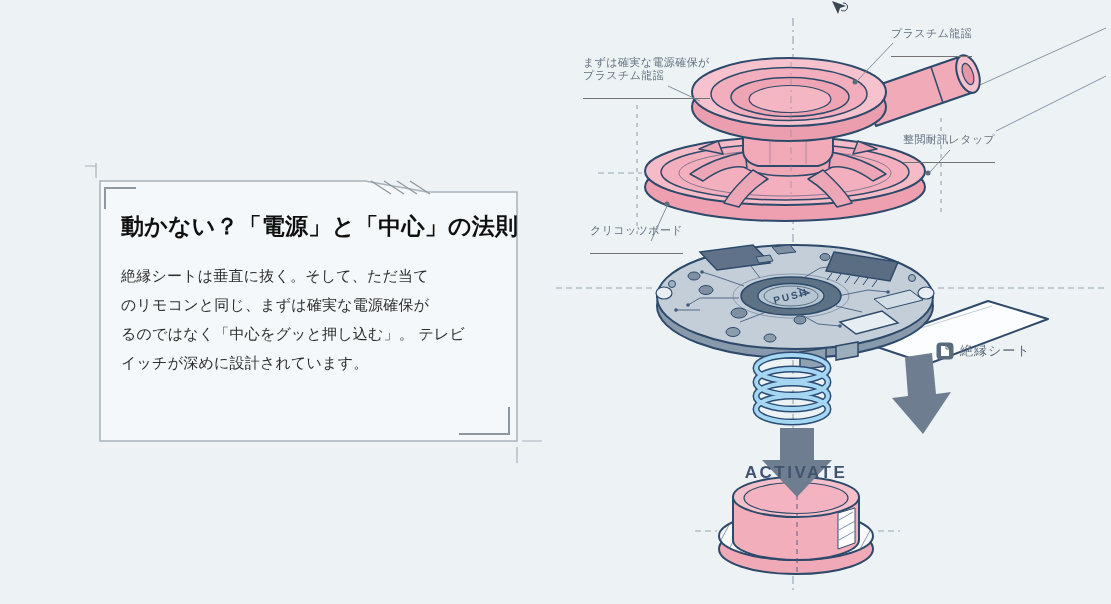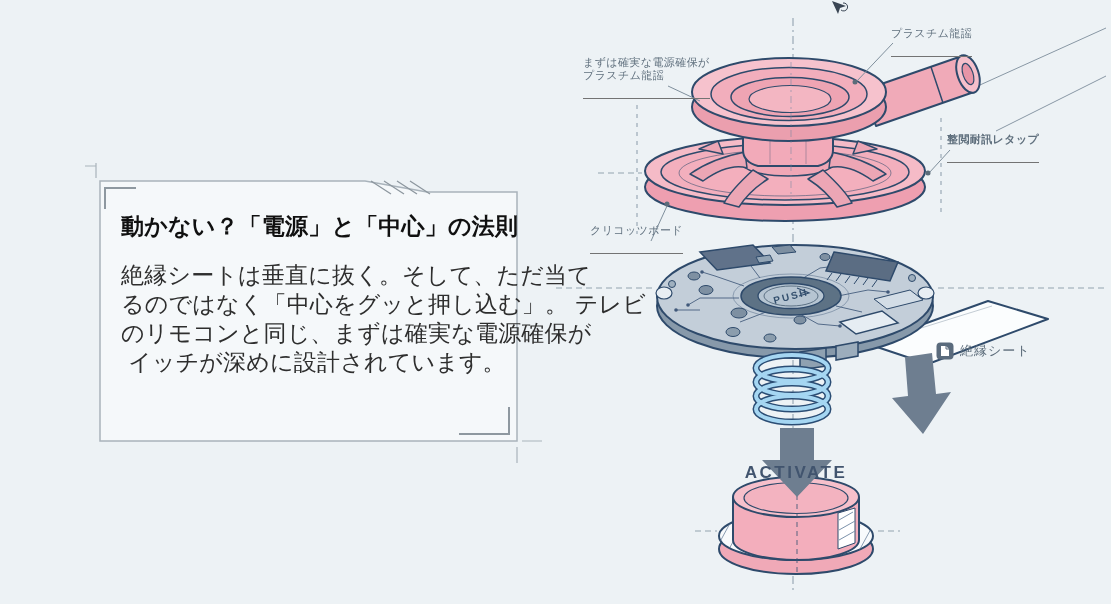--- a/index.html
+++ b/index.html
@@ -1,20 +1,20 @@
 <!DOCTYPE html>
 <html><head>
 <meta charset="utf-8">
 <style>
   html,body{margin:0;padding:0;}
   body{font-family:"Liberation Sans","DejaVu Sans",sans-serif;}
   #canvas{position:relative;width:1111px;height:604px;background:#edf2f5;overflow:hidden;}
   #art{position:absolute;left:0;top:0;}
   .panel-title{position:absolute;left:121px;top:211px;width:386px;font-size:23px;font-weight:700;color:#101010;letter-spacing:0.2px;white-space:nowrap;}
-  .panel-body{position:absolute;left:121px;top:261px;width:392px;font-size:23px;color:#2e2e2e;line-height:29px;letter-spacing:0.2px;text-align:center;}
+  .panel-body{position:absolute;left:121px;top:261px;width:392px;font-size:15px;color:#2e2e2e;line-height:29px;letter-spacing:0.2px;}
   .panel-body div{white-space:nowrap;}
   .dlabel{position:absolute;font-size:11px;color:#60707e;letter-spacing:0.4px;white-space:nowrap;line-height:13px;}
   .underlined{border-bottom:1px solid #737373;padding-bottom:16px;}
   .push-label{position:absolute;left:791px;top:296px;transform:translate(-50%,-50%) rotate(-15deg);font-size:10px;font-weight:700;letter-spacing:2px;color:#34506e;}
   .activate-label{position:absolute;left:796px;top:473px;transform:translate(-50%,-50%);font-size:17px;font-weight:700;letter-spacing:2.5px;color:#41546e;}
   .sheet-tag{position:absolute;left:936px;top:342px;display:flex;align-items:center;gap:6px;font-family:Liberation Serif, serif;}
   .sheet-tag .txt{font-size:13px;color:#5c6c7a;letter-spacing:1px;}
 </style>
 </head>
 <body>
@@ -199,33 +199,33 @@
 
   <g>
     <path d="M832,1 L838,14 L840,8 L846,6 Z" fill="#3a4654"></path>
     <path d="M843,3 a4,4 0 1 1 -2,7" fill="none" stroke="#3a4654" stroke-width="1"></path>
   </g>
 </svg>
 
 <div class="panel-title">動かない？「電源」と「中心」の法則</div>
 <div class="panel-body">
   <div>絶縁シートは垂直に抜く。そして、ただ当て</div>
+  <div>のリモコンと同じ、まずは確実な電源確保が</div>
   <div>るのではなく「中心をグッと押し込む」。 テレビ</div>
-  <div>のリモコンと同じ、まずは確実な電源確保が</div>
   <div>イッチが深めに設計されています。</div>
 </div>
 
 <div class="dlabel underlined" style="left:891px;top:27px;">プラスチム龍謡</div>
 
 <div class="dlabel underlined" style="left:583px;top:56px;">
   <div>まずは確実な電源確保が</div>
   <div>プラスチム龍謡</div>
 </div>
 
-<div class="dlabel underlined" style="left:947px;top:133px;font-weight:bold;">整閲耐訊レタップ</div>
+<div class="dlabel underlined" style="left:903px;top:133px;">整閲耐訊レタップ</div>
 
 <div class="dlabel underlined" style="left:590px;top:224px;">クリコッツボード</div>
 
 <div class="sheet-tag">
   <svg width="18" height="18" viewBox="0 0 18 18">
     <rect x="0.5" y="0.5" width="17" height="17" rx="4" fill="#5a6b7d"></rect>
     <path d="M5 4 h5 l3 3 v7 h-8 z" fill="#ffffff"></path>
     <path d="M10 4 v3 h3" fill="none" stroke="#5a6b7d" stroke-width="1"></path>
   </svg>
   <span class="txt">絶縁シート</span>

